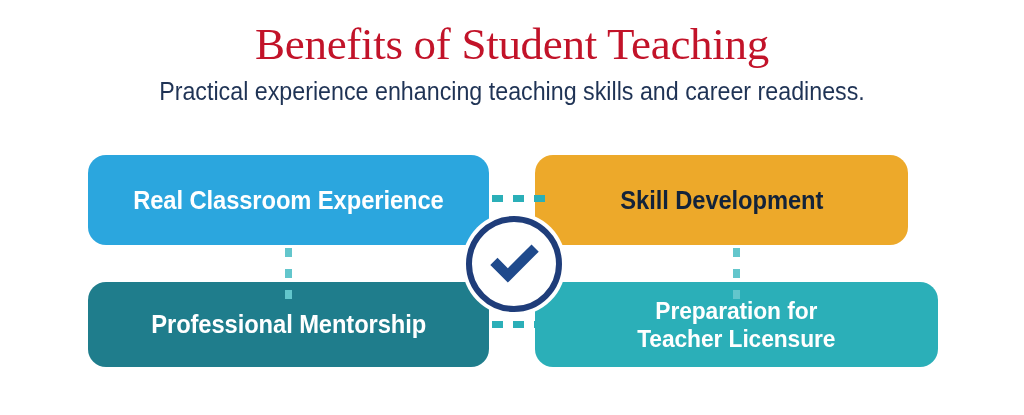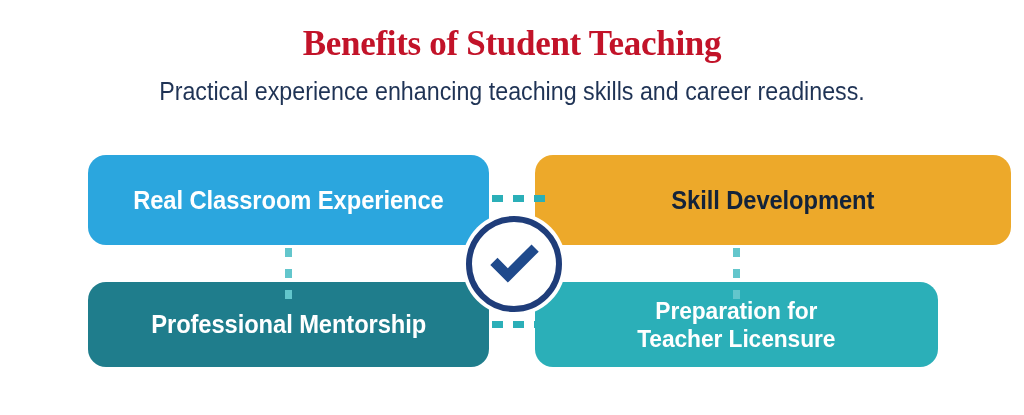--- a/index.html
+++ b/index.html
@@ -21,22 +21,22 @@
     position: absolute;
     left: 0;
     top: 0;
     width: 1024px;
     text-align: center;
   }
   .title {
     margin: 0;
     padding-top: 18px;
     font-family: "Liberation Serif", "DejaVu Serif", serif;
-    font-weight: bold;
-    font-size: 35px;
+    font-weight: normal;
+    font-size: 45px;
     line-height: 52px;
     letter-spacing: -0.3px;
     color: #C21329;
     white-space: nowrap;
   }
   .subtitle {
     margin: 0;
     padding-top: 6px;
     font-family: "Liberation Sans", sans-serif;
     font-weight: normal;
@@ -83,21 +83,21 @@
     width: 401px;
     height: 90px;
     background: #2BA6DE;
     border-radius: 18px 18px 18px 18px;
     color: #ffffff;
   }
   
   #node-skill-development {
     left: 535px;
     top: 155px;
-    width: 476px;
+    width: 373px;
     height: 90px;
     background: #EDA92A;
     border-radius: 18px 18px 18px 18px;
     color: #13233A;
     text-align: right;
   }
   
   #node-professional-mentorship {
     left: 88px;
     top: 282px;

